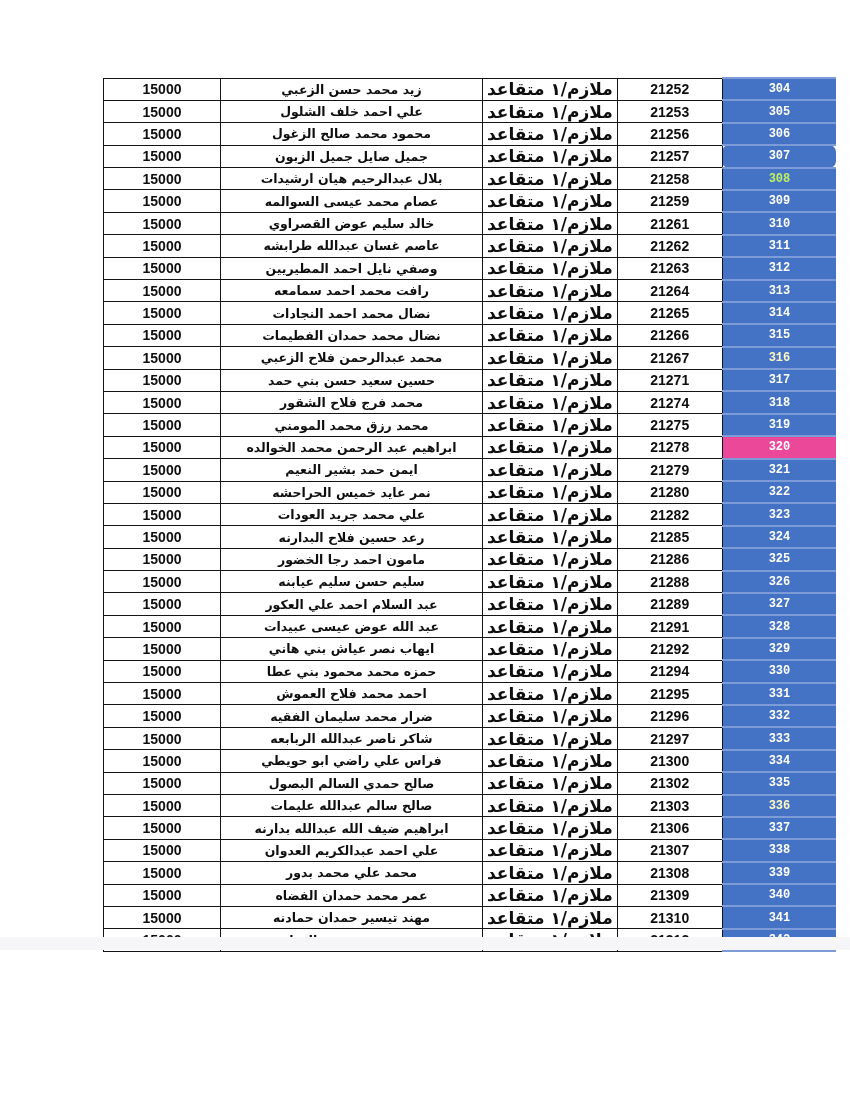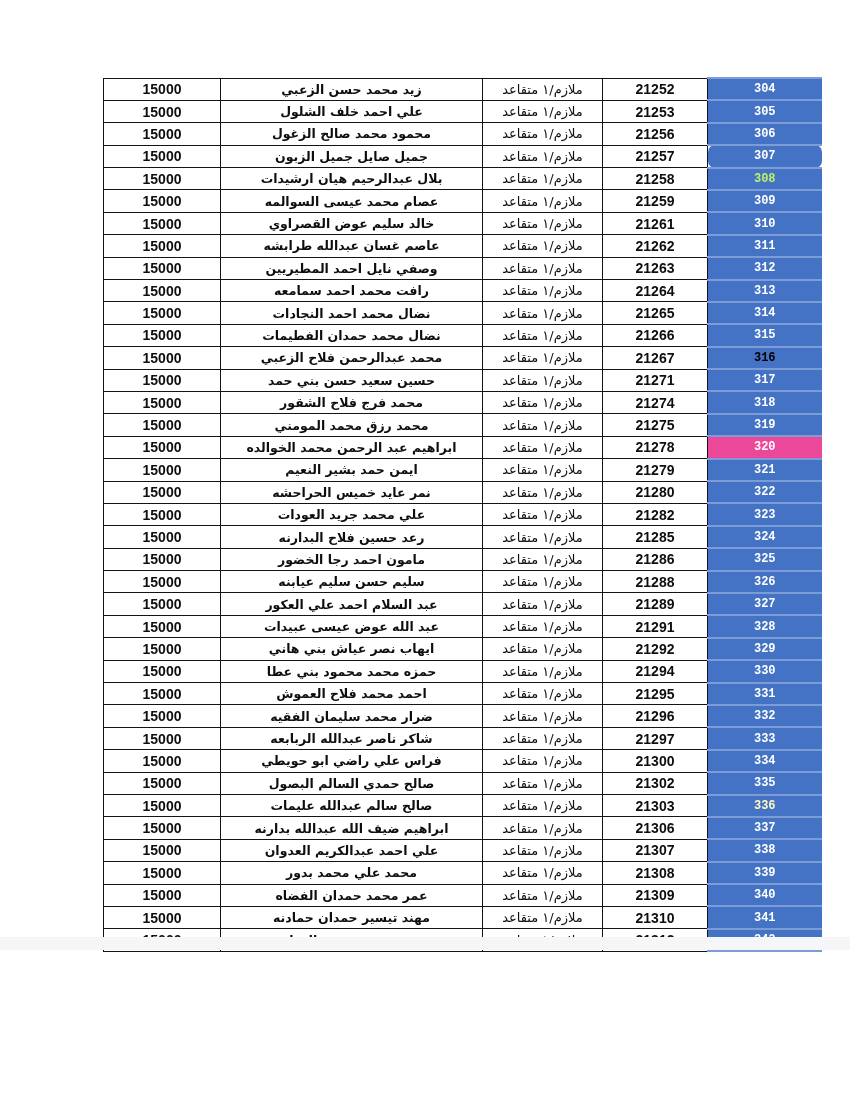--- a/index.html
+++ b/index.html
@@ -46,22 +46,22 @@
   }
   td.name-cell {
     font-family: "DejaVu Sans", sans-serif;
     font-weight: 700;
     font-size: 12.5px;
     color: #0e0e0e;
     direction: rtl;
   }
   td.rank-cell {
     font-family: "DejaVu Sans", sans-serif;
-    font-weight: 400;
-    font-size: 13px;
+    font-weight: 700;
+    font-size: 17px;
     color: #0e0e0e;
     direction: rtl;
     margin-top: 48px;
   }
   td.serial-cell {
     font-family: Liberation Mono, monospace;
     font-weight: 700;
     font-size: 12px;
     border: none;
     border-bottom: 2px solid;
@@ -174,21 +174,21 @@
             <td class="bordered name-cell">نضال محمد حمدان الفطيمات</td>
             <td class="bordered rank-cell">ملازم/١ متقاعد</td>
             <td class="bordered id-cell">21266</td>
             <td class="serial-cell" style="background: rgb(68, 114, 196); color: rgb(255, 255, 255); border-bottom-color: rgb(125, 155, 214); border-top-color: rgb(125, 155, 214);">315</td>
           </tr>
           <tr>
             <td class="bordered amount-cell">15000</td>
             <td class="bordered name-cell">محمد عبدالرحمن فلاح الزعبي</td>
             <td class="bordered rank-cell">ملازم/١ متقاعد</td>
             <td class="bordered id-cell">21267</td>
-            <td class="serial-cell" style="background: rgb(68, 114, 196); color: #000000; border-bottom-color: rgb(125, 155, 214); border-top-color: rgb(125, 155, 214);">316</td>
+            <td class="serial-cell" style="background: rgb(68, 114, 196); color: #fef9c3; border-bottom-color: rgb(125, 155, 214); border-top-color: rgb(125, 155, 214);">316</td>
           </tr>
           <tr>
             <td class="bordered amount-cell">15000</td>
             <td class="bordered name-cell">حسين سعيد حسن بني حمد</td>
             <td class="bordered rank-cell">ملازم/١ متقاعد</td>
             <td class="bordered id-cell">21271</td>
             <td class="serial-cell" style="background: rgb(68, 114, 196); color: rgb(255, 255, 255); border-bottom-color: rgb(125, 155, 214); border-top-color: rgb(125, 155, 214);">317</td>
           </tr>
           <tr>
             <td class="bordered amount-cell">15000</td>

